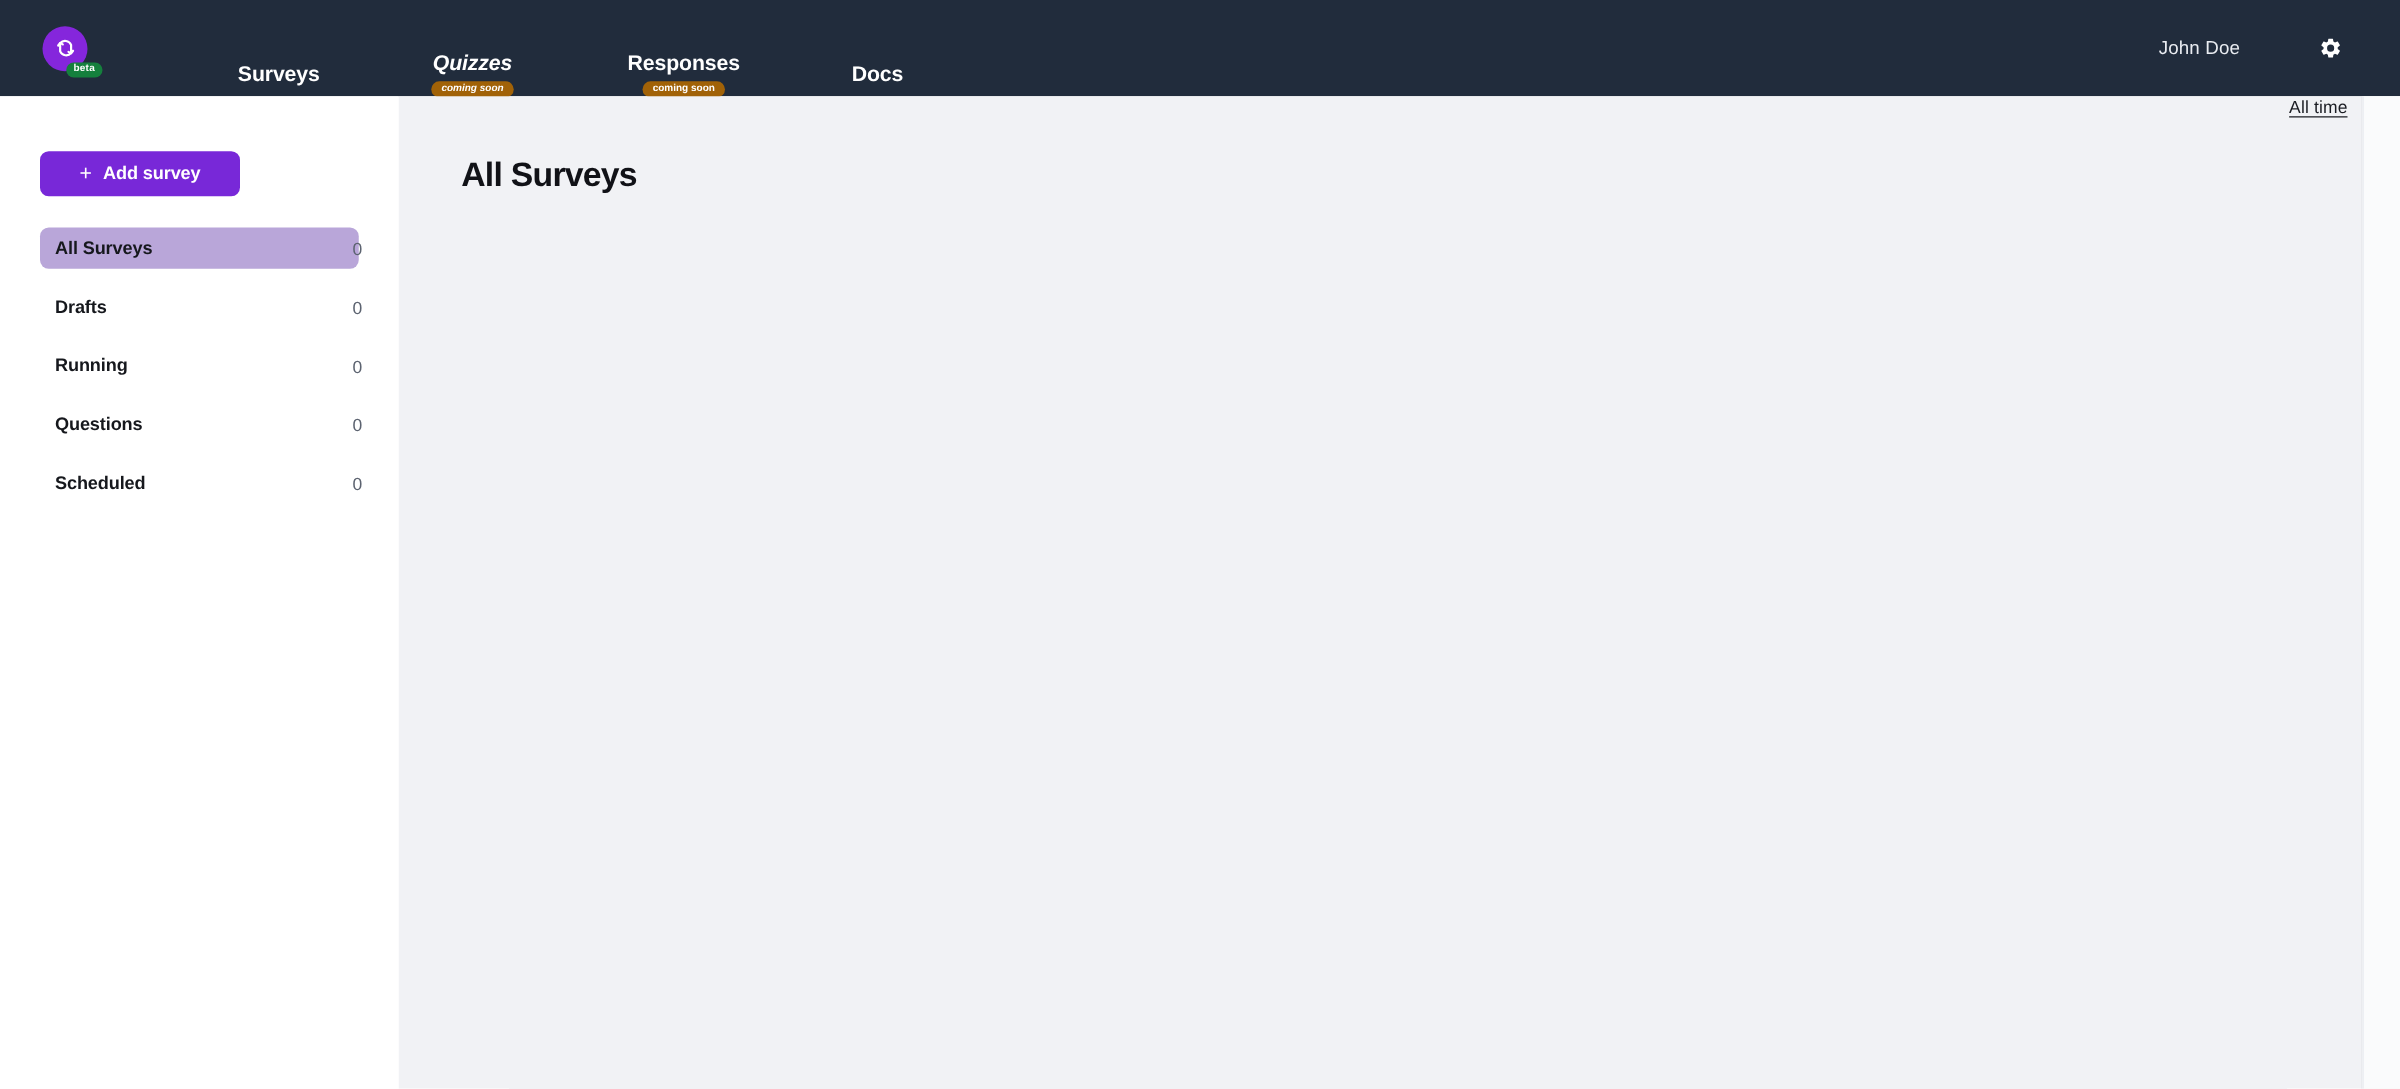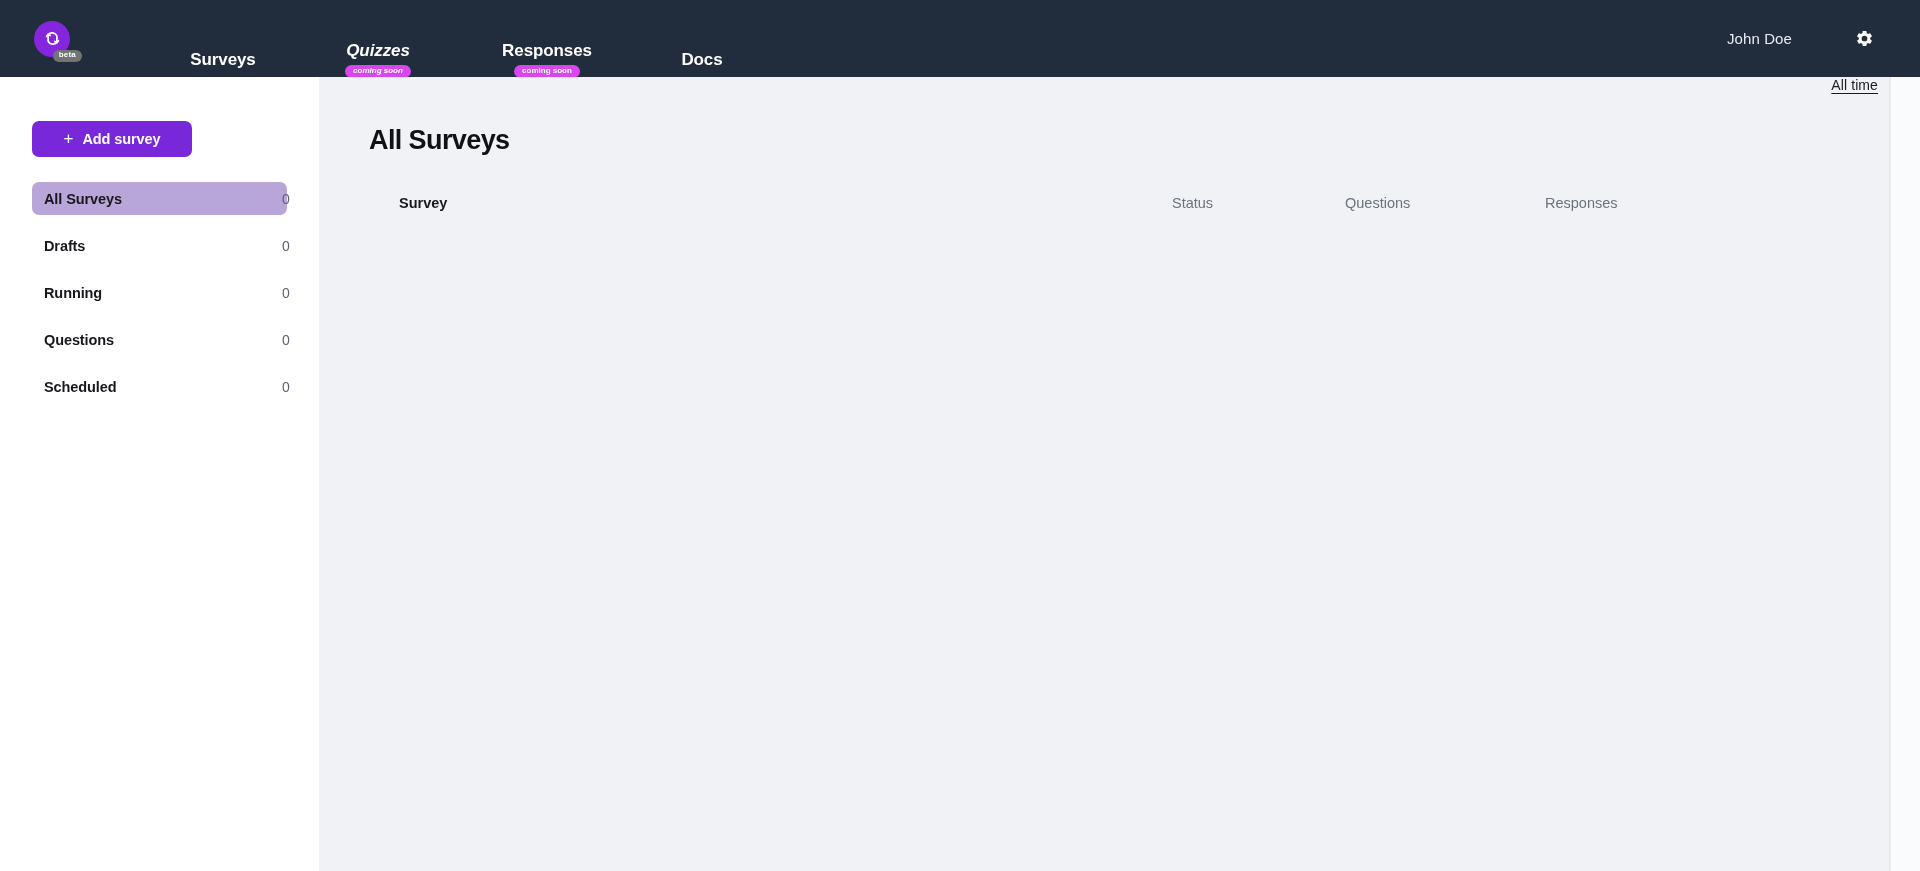--- a/index.html
+++ b/index.html
@@ -52,21 +52,21 @@
     justify-content: center;
     position: relative;
   }
 
   .logo-circle svg { display: block; }
 
   .beta-badge {
     position: absolute;
     bottom: 3px;
     right: -4px;
-    background: #737373;
+    background: #15803d;
     color: #ffffff;
     font-size: 8px;
     font-weight: 700;
     letter-spacing: .2px;
     padding: 1px 6px 2px 6px;
     border-radius: 9px;
     line-height: 1.1;
     white-space: nowrap;
   }
 
@@ -93,21 +93,21 @@
   .nav-item .nav-label {
     color: #ffffff;
     font-size: 17px;
     font-weight: 700;
     letter-spacing: -0.1px;
     line-height: 1;
   }
 
   .nav-soon {
     margin-top: 6px;
-    background: #d946ef;
+    background: #a16207;
     color: #ffffff;
     font-size: 8px;
     font-weight: 700;
     padding: 2px 8px 3px 8px;
     border-radius: 9px;
     line-height: 1;
     white-space: nowrap;
   }
 
   .nav-underline {
@@ -425,27 +425,20 @@
     <main class="main">
       <div class="main-inner">
 
         <div class="alltime-row">
           <span class="alltime-link">All time</span>
         </div>
 
         <h1 class="page-title">All Surveys</h1>
 
         <div class="table">
-          <div class="table-head">
-            <div class="th survey">Survey</div>
-            <div class="th status">Status</div>
-            <div class="th questions">Questions</div>
-            <div class="th responses">Responses</div>
-            <div class="th app">App</div>
-          </div>
           <div class="table-body"></div>
         </div>
 
       </div>
 
       <div class="right-rail-inner"></div>
       <div class="right-rail"></div>
     </main>
 
   </div>

